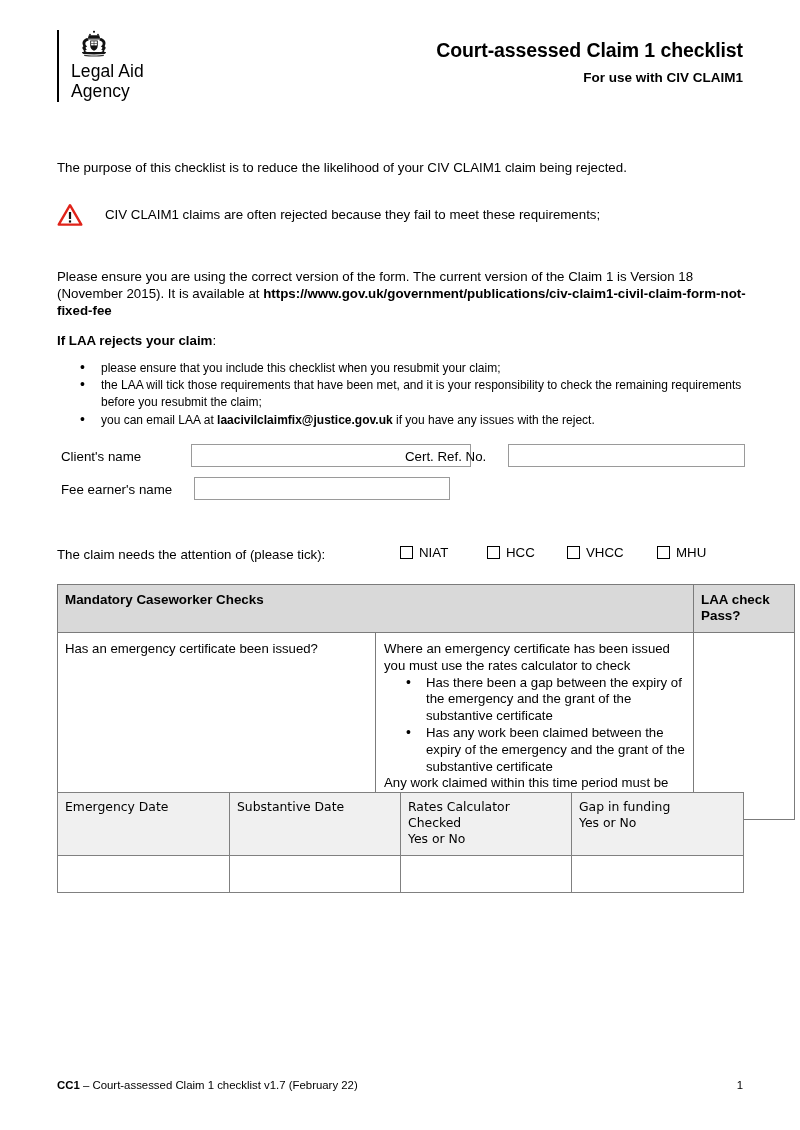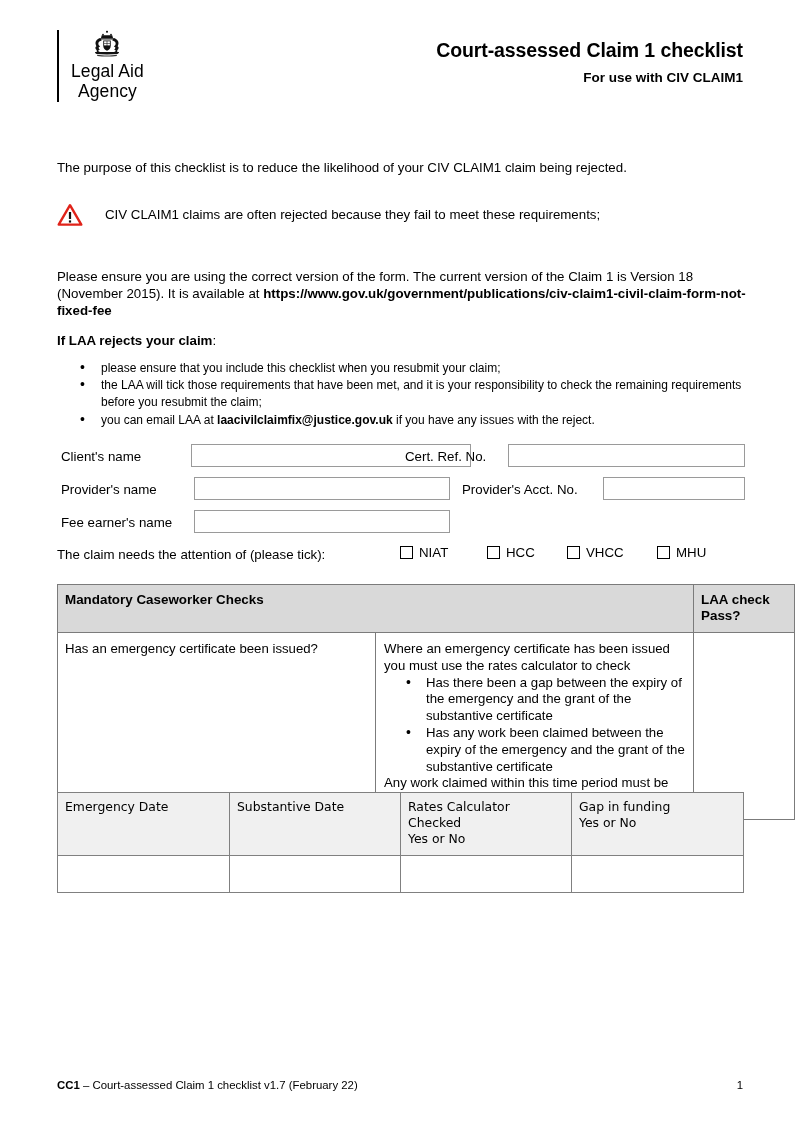--- a/index.html
+++ b/index.html
@@ -39,21 +39,20 @@
   }
   .brand-rule {
     width: 2px;
     height: 72px;
     background: #000;
     margin-right: 12px;
   }
   .brand-block {
     display: flex;
     flex-direction: column;
-    align-items: center;
   }
   .crest {
     width: 46px;
     height: 28px;
     margin-bottom: 3px;
   }
   .brand-name {
     font-size: 17.5px;
     line-height: 20px;
     letter-spacing: 0.1px;
@@ -372,26 +371,20 @@
 
   <div class="form-area">
 
     <div class="f-row">
       <div class="f-label" style="left:4px;">Client's name</div>
       <input class="f-box" style="left: 134px; width: 280px;" type="text" value="">
       <div class="f-label" style="left:348px;">Cert. Ref. No.</div>
       <input class="f-box" style="left: 451px; width: 237px;" type="text" value="">
     </div>
 
-    <div class="f-row">
-      <div class="f-label" style="left:4px;">Provider's name</div>
-      <input class="f-box" style="left: 137px; width: 256px;" type="text" value="">
-      <div class="f-label" style="left:405px;">Provider's Acct. No.</div>
-      <input class="f-box" style="left: 546px; width: 142px;" type="text" value="">
-    </div>
 
     <div class="f-row">
       <div class="f-label" style="left:4px;">Fee earner's name</div>
       <input class="f-box" style="left: 137px; width: 256px;" type="text" value="">
     </div>
   </div>
 
   <div class="tickline">
     <div class="tick-label">The claim needs the attention of (please tick):</div>
     <div class="tick-item" style="left:343px;">

